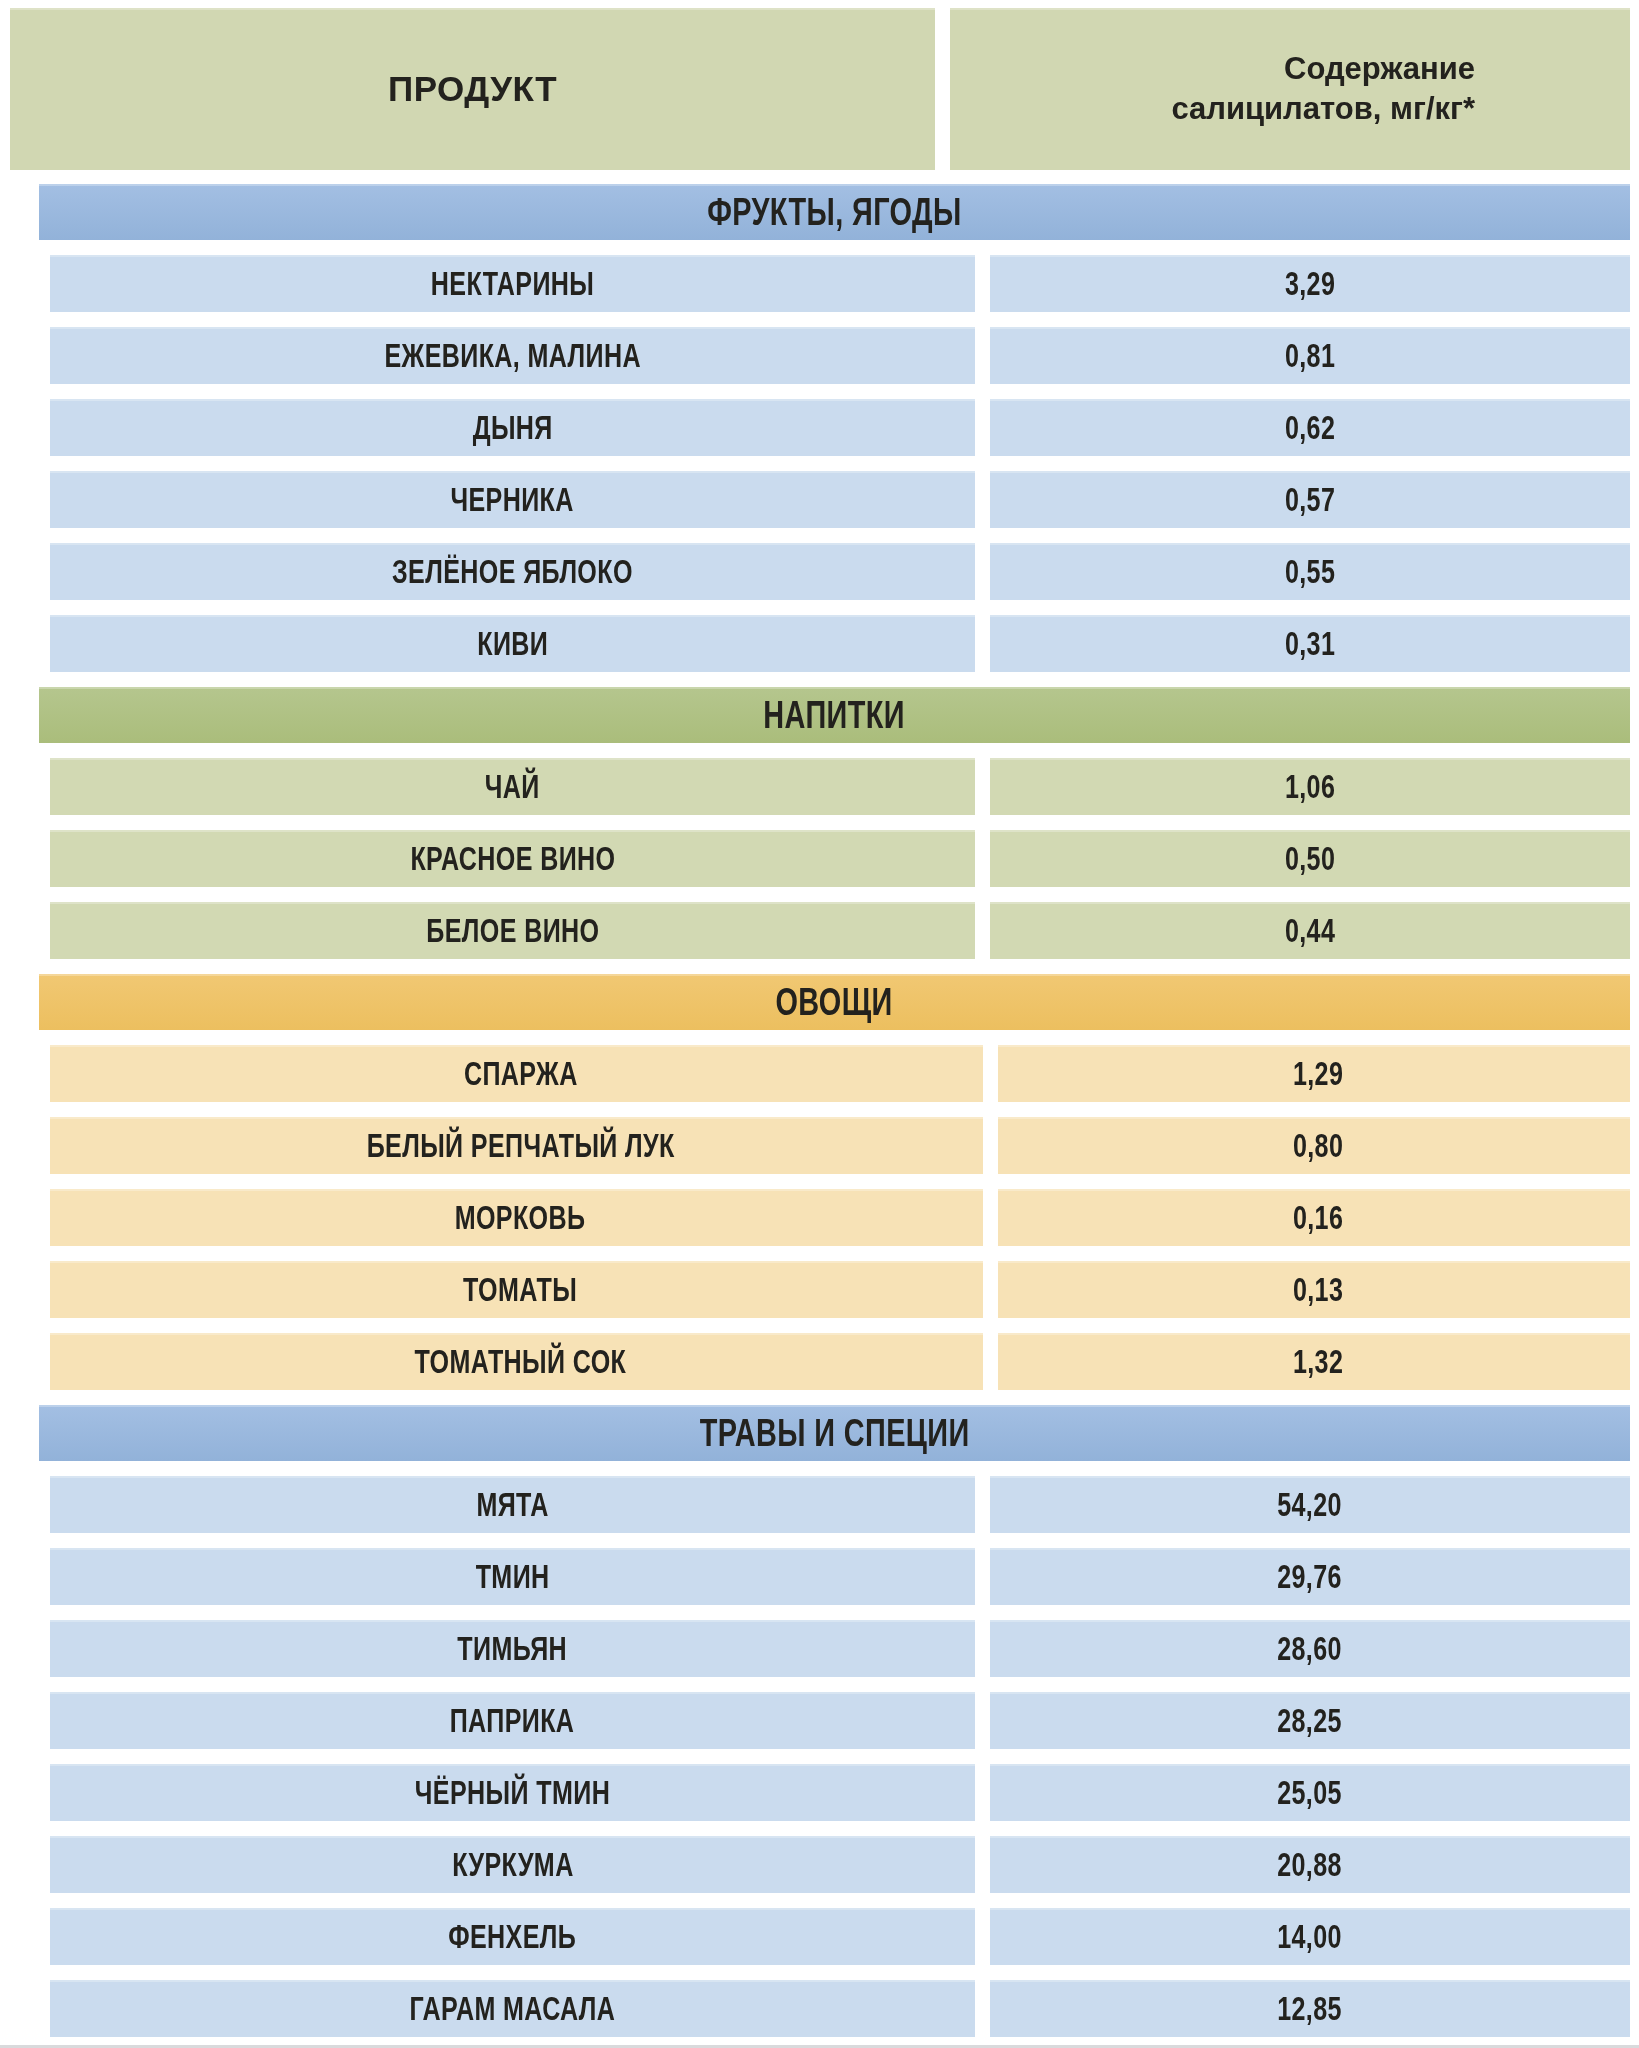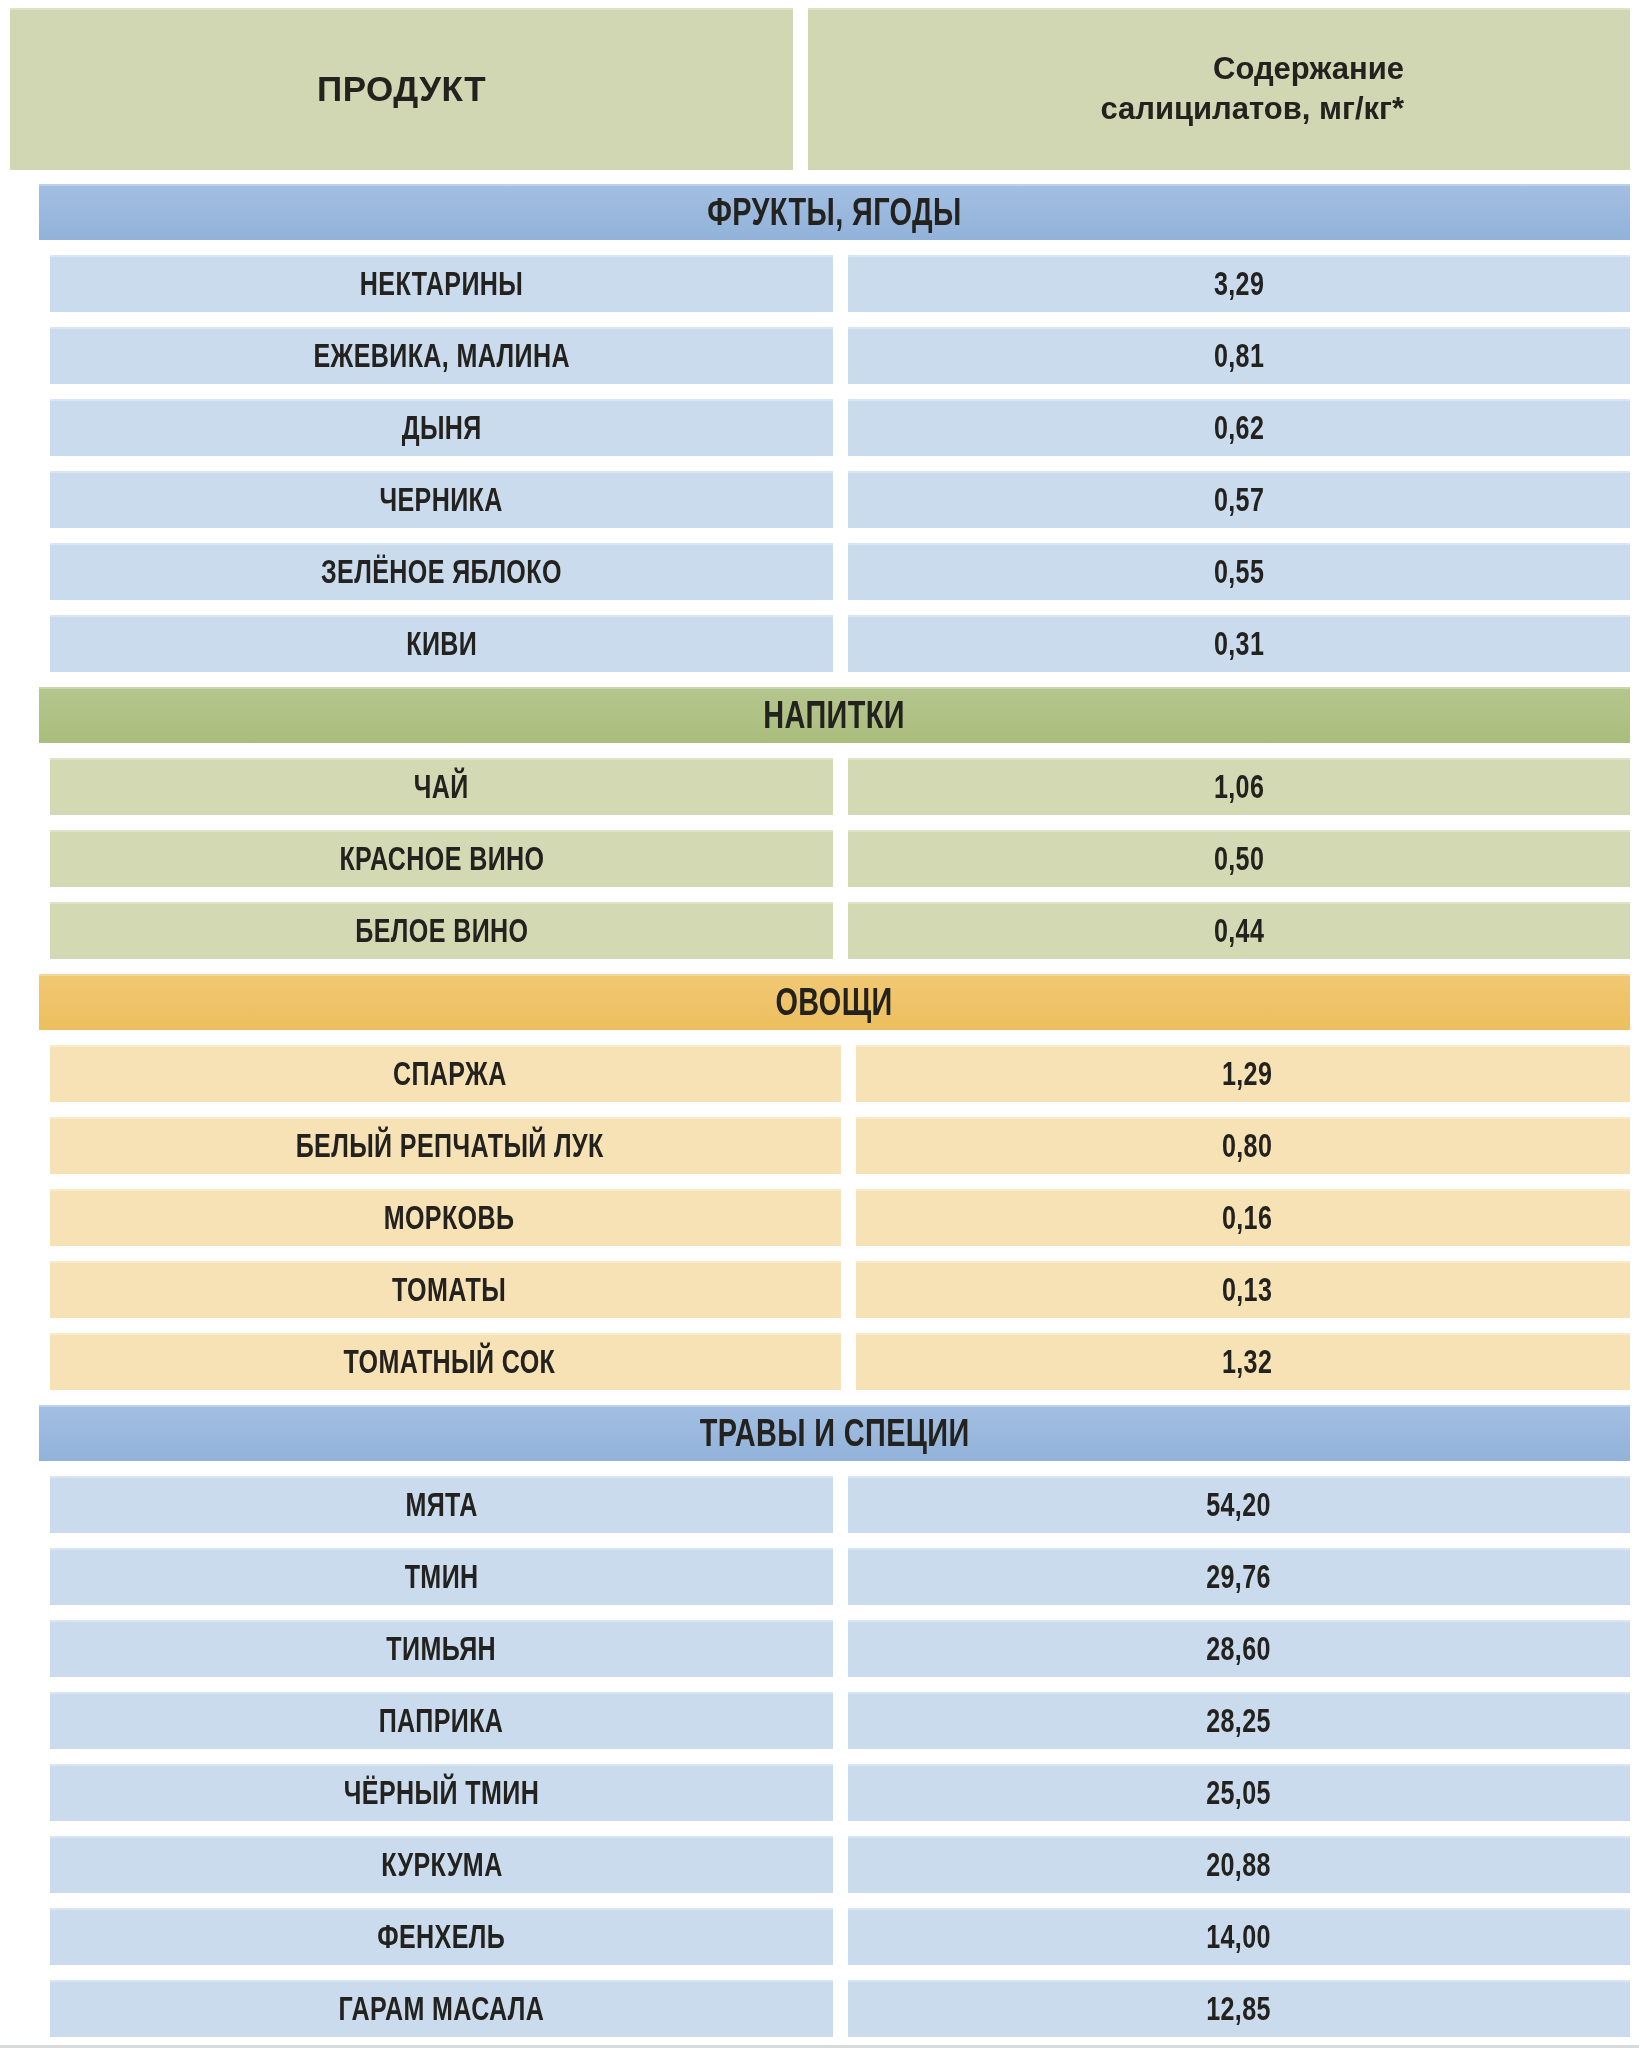--- a/index.html
+++ b/index.html
@@ -24,21 +24,21 @@
     display: flex;
     gap: 15px;
     margin-bottom: 15px;
   }
   .cell {
     display: flex;
     align-items: center;
     justify-content: center;
     box-shadow: inset 0 2px 0 rgba(255,255,255,0.28);
   }
-  .left  { width: 783px; flex: none; }
+  .left  { width: 925px; flex: none; }
   .right { flex: 1; }
 
   
   .head-band { height: 162px; margin-bottom: 14px; }
   .head-cell { background: #d1d7b2; }
   .hdr-left-text {
     font-size: 35px;
     font-weight: 600;
     letter-spacing: 0.5px;
   }

